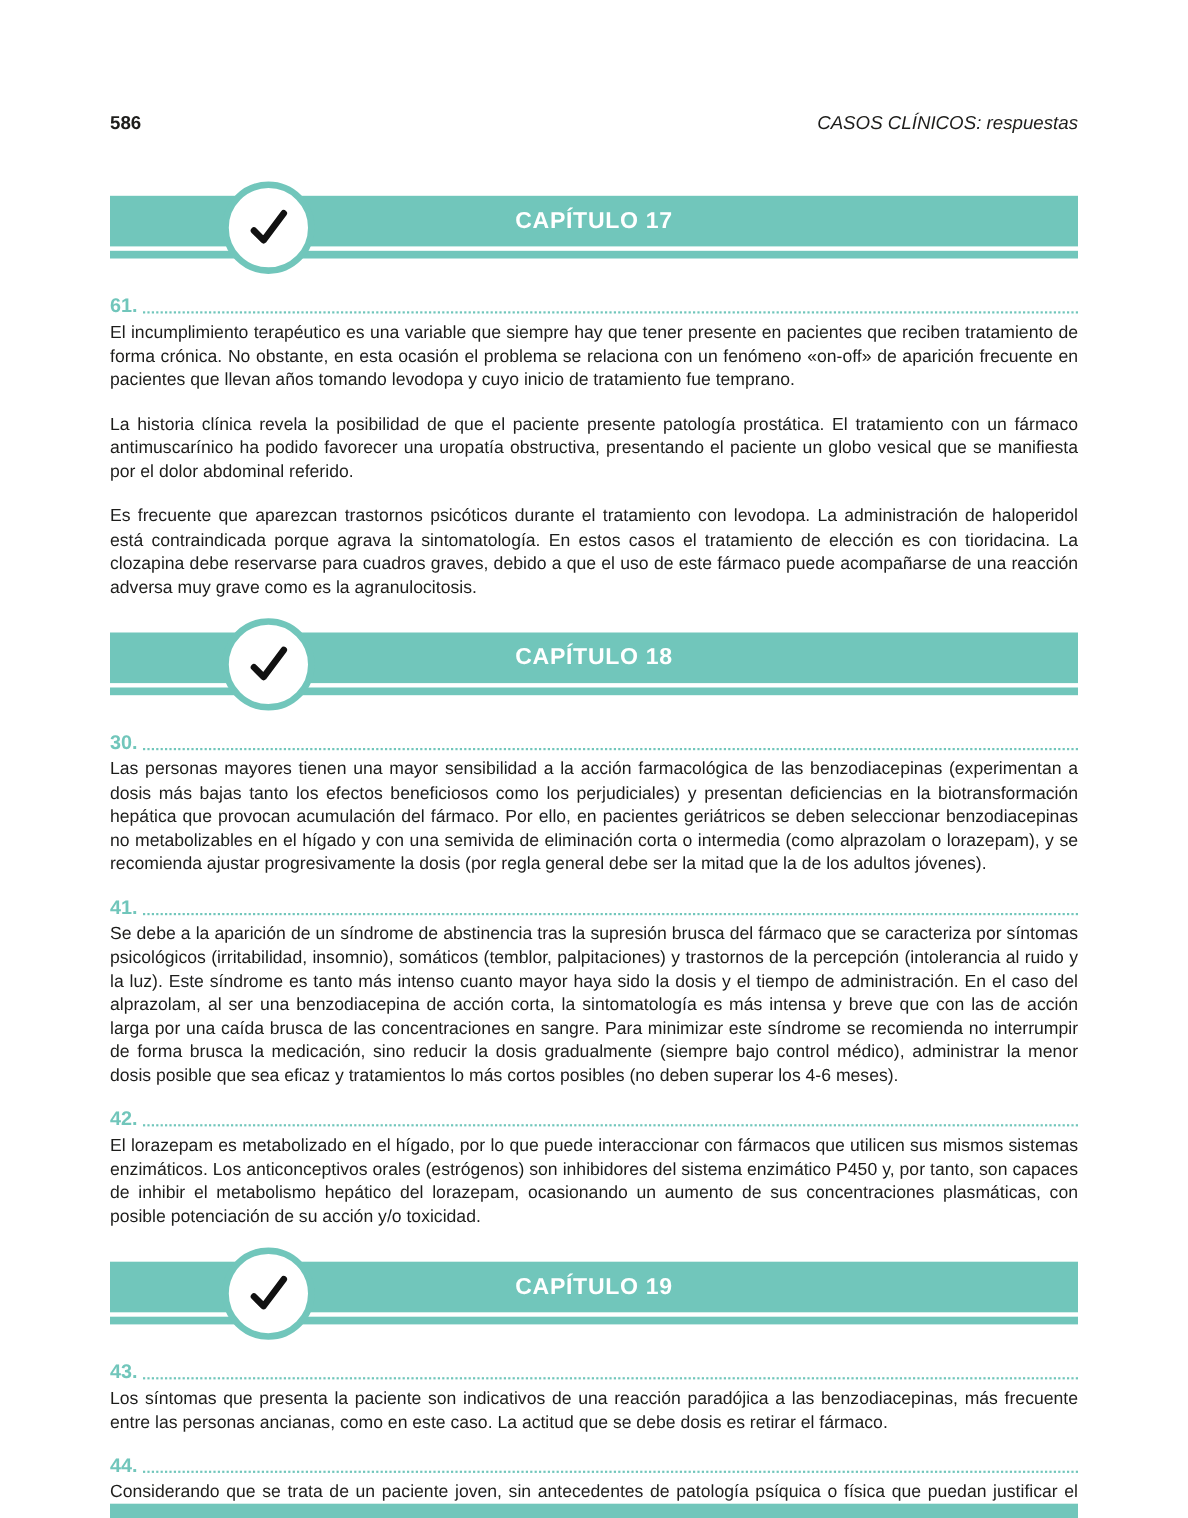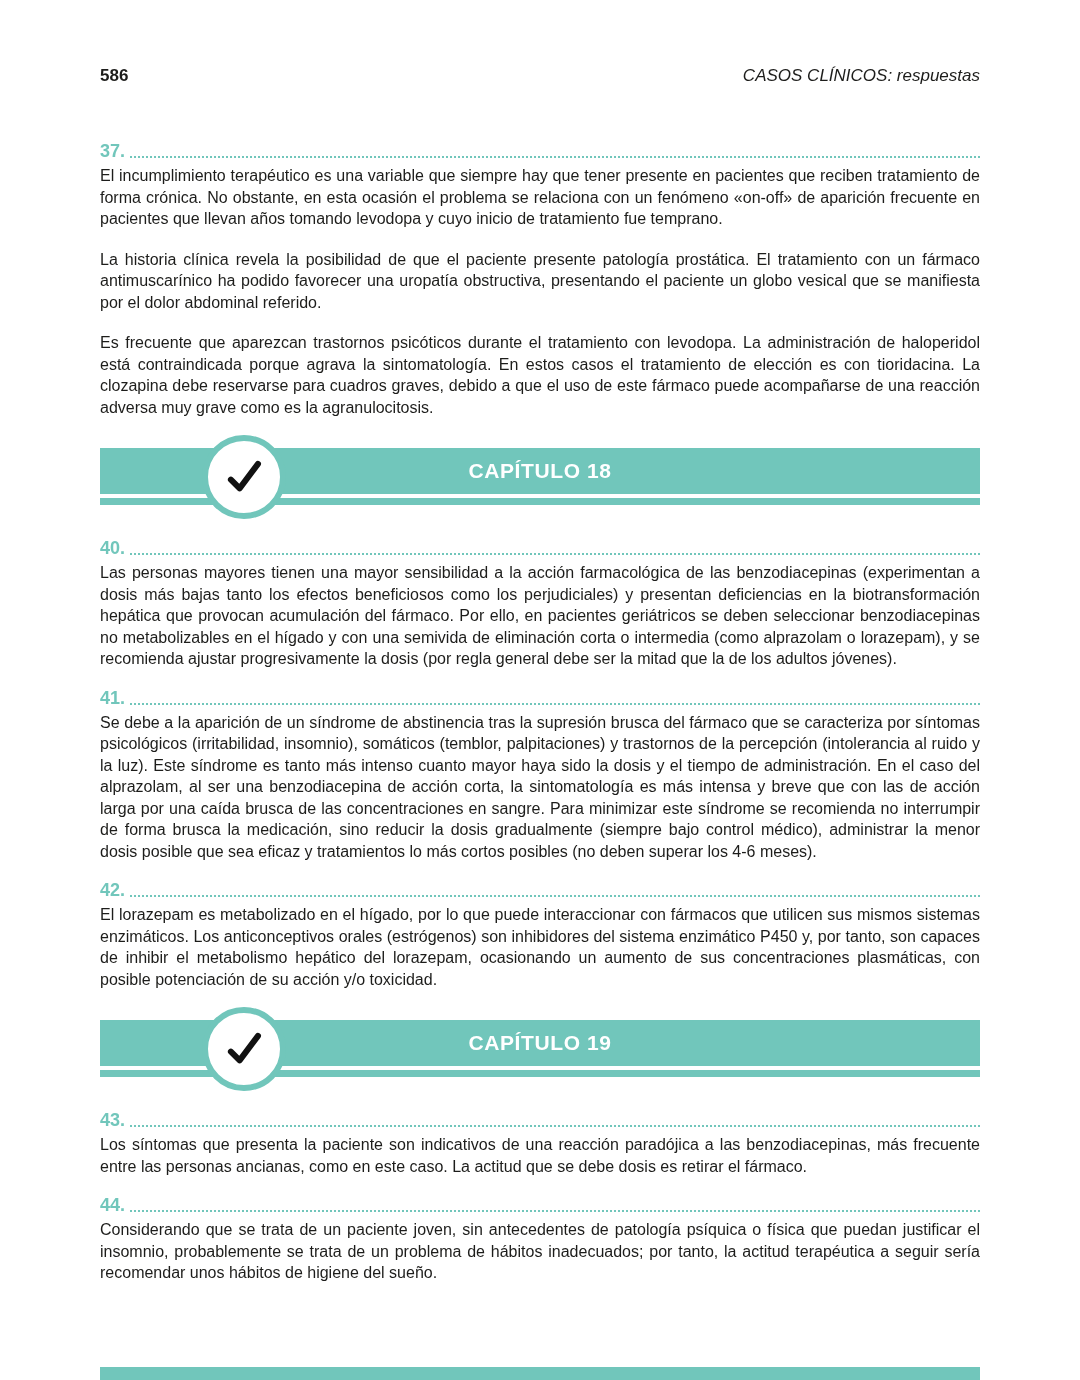--- a/index.html
+++ b/index.html
@@ -11,21 +11,21 @@
     width:1080px;height:1380px;
     background:#ffffff;
     font-family:"Liberation Sans", sans-serif;
     color:var(--text);
     position:relative;
     overflow:hidden;
   }
   .page{padding:0 100px;box-sizing:border-box;}
   .page-header{
     display:flex;justify-content:space-between;align-items:baseline;
-    padding-top:66px;font-size:17px;
+    padding-top:102px;font-size:17px;
   }
   .page-number{font-weight:700;}
   .running-head{font-style:italic;font-size:17px;}
   main{padding-top:56px;}
   
   .chapter-banner{position:relative;margin:30px 0 34px;}
   main > .chapter-banner:first-child{margin-top:0;}
   .banner-bar{
     height:46px;background:var(--accent);
     display:flex;align-items:center;justify-content:center;
@@ -66,24 +66,35 @@
 
 <div class="page">
 
   <header class="page-header">
     <span class="page-number">586</span>
     <span class="running-head">CASOS CLÍNICOS: respuestas</span>
   </header>
 
   <main>
 
+    <div class="chapter-banner">
+      <div class="banner-bar">
+        <span class="banner-title">CAPÍTULO 17</span>
+      </div>
+      <div class="banner-strip"></div>
+      <div class="check-circle">
+        <svg width="42" height="42" viewBox="0 0 24 24" aria-hidden="true">
+          <path d="M4.5 13.5 L9.5 18.5 L20 4.5" stroke="#111111" stroke-width="3.4" fill="none" stroke-linecap="round" stroke-linejoin="round"></path>
+        </svg>
+      </div>
+    </div>
 
     <section class="answer">
       <div class="answer-head">
-        <span class="answer-num">37.</span>
+        <span class="answer-num">61.</span>
         <span class="leader"></span>
       </div>
       <p class="answer-text">El incumplimiento terapéutico es una variable que siempre hay que tener presente en pacientes que reciben tratamiento de forma crónica. No obstante, en esta ocasión el problema se relaciona con un fenómeno «on-off» de aparición frecuente en pacientes que llevan años tomando levodopa y cuyo inicio de tratamiento fue temprano.</p>
     </section>
 
     <section class="answer">
       <p class="answer-text">La historia clínica revela la posibilidad de que el paciente presente patología prostática. El tratamiento con un fármaco antimuscarínico ha podido favorecer una uropatía obstructiva, presentando el paciente un globo vesical que se manifiesta por el dolor abdominal referido.</p>
     </section>
 
     <section class="answer">
@@ -97,21 +108,21 @@
       <div class="banner-strip"></div>
       <div class="check-circle">
         <svg width="42" height="42" viewBox="0 0 24 24" aria-hidden="true">
           <path d="M4.5 13.5 L9.5 18.5 L20 4.5" stroke="#111111" stroke-width="3.4" fill="none" stroke-linecap="round" stroke-linejoin="round"></path>
         </svg>
       </div>
     </div>
 
     <section class="answer">
       <div class="answer-head">
-        <span class="answer-num">40.</span>
+        <span class="answer-num">30.</span>
         <span class="leader"></span>
       </div>
       <p class="answer-text">Las personas mayores tienen una mayor sensibilidad a la acción farmacológica de las benzodiacepinas (experimentan a dosis más bajas tanto los efectos beneficiosos como los perjudiciales) y presentan deficiencias en la biotransformación hepática que provocan acumulación del fármaco. Por ello, en pacientes geriátricos se deben seleccionar benzodiacepinas no metabolizables en el hígado y con una semivida de eliminación corta o intermedia (como alprazolam o lorazepam), y se recomienda ajustar progresivamente la dosis (por regla general debe ser la mitad que la de los adultos jóvenes).</p>
     </section>
 
     <section class="answer">
       <div class="answer-head">
         <span class="answer-num">41.</span>
         <span class="leader"></span>
       </div>

